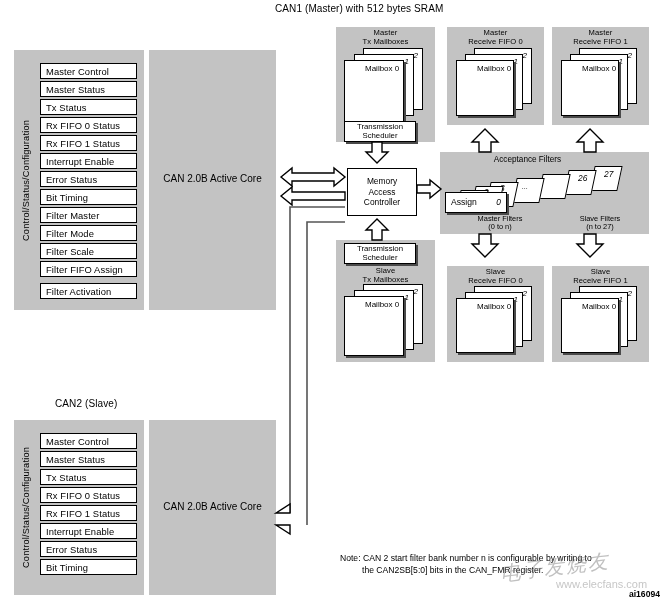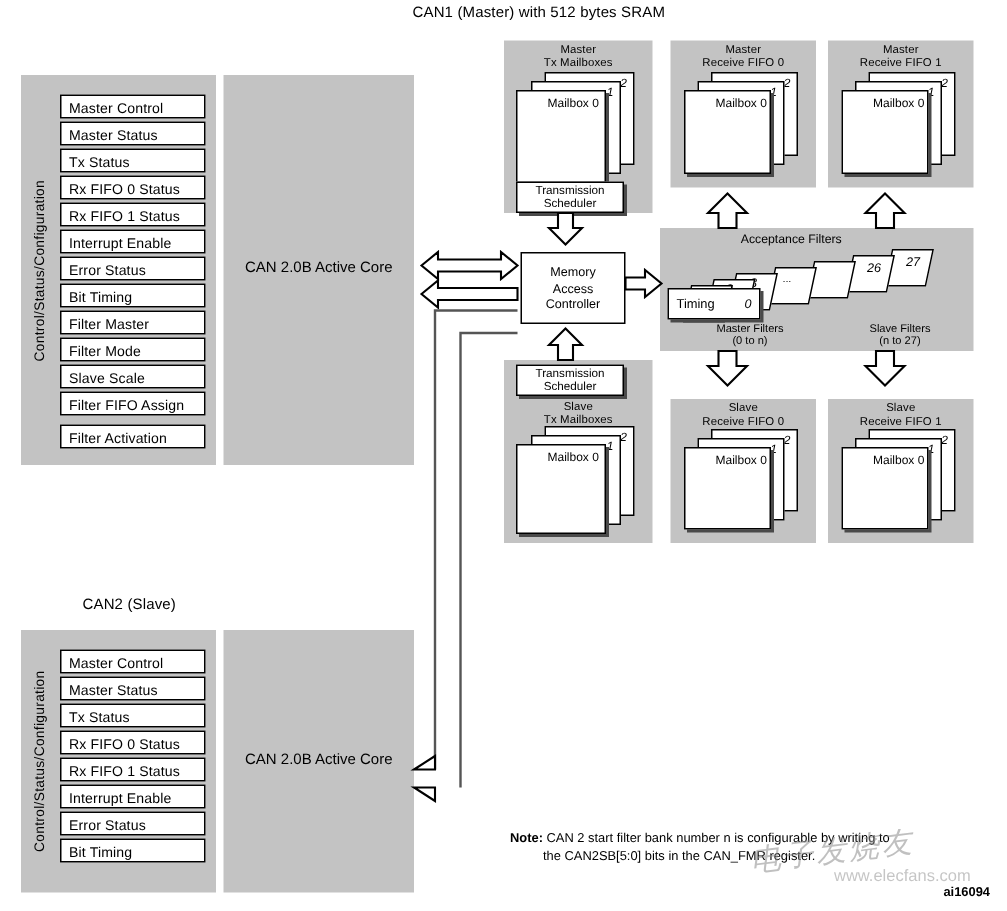--- a/index.html
+++ b/index.html
@@ -81,21 +81,21 @@
   }
   .af-title{font-size:8.2px;color:#000;text-align:center;white-space:nowrap;}
   .af-sub{font-size:7.4px;color:#000;text-align:center;line-height:1.1;white-space:pre-line;}
   .filter-word{position:absolute;left:5px;top:5px;font-size:8.6px;}
   .filter-num{position:absolute;font-size:8.4px;font-style:italic;}
 
   
   .note{
     font-size:8.6px;color:#000;line-height:1.45;
   }
-  .note b{font-weight:bold;}
+  .note b{font-weight:normal;}
   .figid{font-size:8.6px;font-weight:bold;color:#000;text-align:right;}
   .watermark{
     position:absolute;color:#8d8d8d;font-style:italic;
     opacity:.55;pointer-events:none;white-space:nowrap;
   }
   svg{display:block;overflow:visible;}
 </style>
 </head>
 <body>
 
@@ -111,21 +111,21 @@
       <div class="reg-box" style="margin-bottom: 2px;">Master Control</div>
       <div class="reg-box" style="margin-bottom: 2px;">Master Status</div>
       <div class="reg-box" style="margin-bottom: 2px;">Tx Status</div>
       <div class="reg-box" style="margin-bottom: 2px;">Rx FIFO 0 Status</div>
       <div class="reg-box" style="margin-bottom: 2px;">Rx FIFO 1 Status</div>
       <div class="reg-box" style="margin-bottom: 2px;">Interrupt Enable</div>
       <div class="reg-box" style="margin-bottom: 2px;">Error Status</div>
       <div class="reg-box" style="margin-bottom: 2px;">Bit Timing</div>
       <div class="reg-box" style="margin-bottom: 2px;">Filter Master</div>
       <div class="reg-box" style="margin-bottom: 2px;">Filter Mode</div>
-      <div class="reg-box" style="margin-bottom: 2px;">Slave Scale</div>
+      <div class="reg-box" style="margin-bottom: 2px;">Filter Scale</div>
       <div class="reg-box" style="margin-bottom: 6px;">Filter FIFO Assign</div>
       <div class="reg-box" style="margin-bottom: 2px;">Filter Activation</div>
     </div>
 
   <div class="abs gray-panel" style="left:149px;top:50px;width:127px;height:260px;">
     <div class="abs core-label" style="left:0;top:123px;width:127px;">CAN 2.0B Active Core</div>
   </div>
 
   <div class="abs gray-panel" style="left:336px;top:27px;width:99px;height:115px;"></div>
   <div class="abs panel-cap" style="left:336px;top:29px;width:99px;">Master
@@ -190,21 +190,21 @@
   <div class="abs wbox" style="left:488px;top:182px;width:28px;height:25px;transform:skewX(-12deg);"></div>
   <span class="abs filter-num" style="left:500px;top:183px;">3</span>
 
   <div class="abs wbox" style="left:473px;top:186px;width:28px;height:25px;transform:skewX(-12deg);"></div>
   <span class="abs filter-num" style="left:484px;top:187px;">2</span>
 
   <div class="abs wbox" style="left:458px;top:190px;width:28px;height:25px;transform:skewX(-12deg);"></div>
   <span class="abs filter-num" style="left:468px;top:192px;">1</span>
 
   <div class="abs wbox-sh" style="left:445px;top:192px;width:62px;height:21px;">
-    <span class="filter-word" style="top:4px;">Timing</span>
+    <span class="filter-word" style="top:4px;">Assign</span>
     <span class="filter-num" style="right:5px;top:4px;">0</span>
   </div>
 
   <div class="abs af-sub" style="left:452px;top:215px;width:96px;">Master Filters
 (0 to n)</div>
   <div class="abs af-sub" style="left:552px;top:215px;width:96px;">Slave Filters
 (n to 27)</div>
 
   <div class="abs gray-panel" style="left:336px;top:240px;width:99px;height:122px;"></div>
   <div class="abs sched-box" style="left:344px;top:243px;width:72px;height:21px;">Transmission

